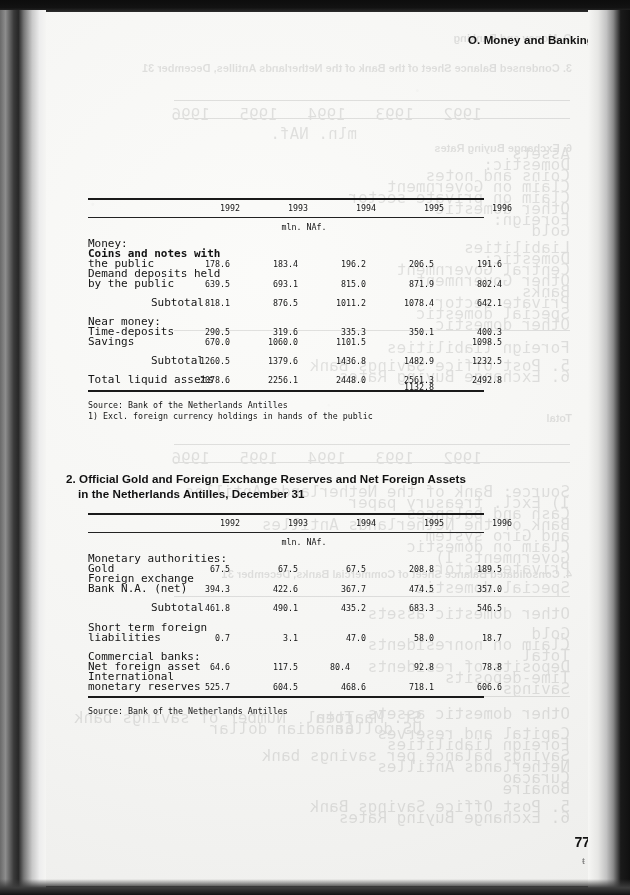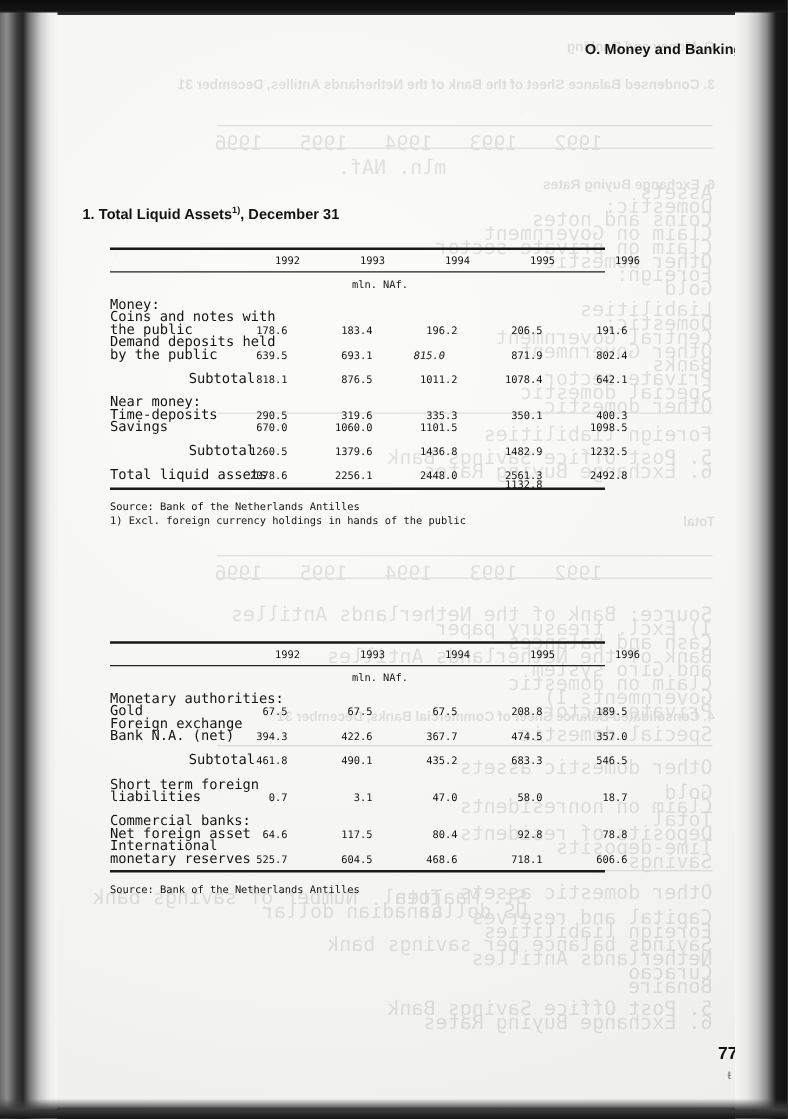--- a/index.html
+++ b/index.html
@@ -296,24 +296,20 @@
       <div class="bt" style="left:258px; top:696px;">Total</div>
       <div class="bt" style="left:326px; top:696px;">Number of savings bank</div>
       <div class="bt" style="left:190px; top:707px;">US dollar</div>
       <div class="bt" style="left:258px; top:707px;">Canadian dollar</div>
     </div>
 
     <div class="content">
 
       <div class="running-head">O. Money and Banking</div>
 
-      <div class="sec-title" style="left:44px; top:152px;">
-        <span>1.</span>
-        <span>Total Liquid Assets</span><sup>1)</sup><span>, December 31</span>
-      </div>
 
       <div class="tbl" style="left:66px; top:186px; width:396px;">
 
         <div class="rule thick" style="top:0px; width:396px;"></div>
 
         <div class="hdr-years" style="top:5px;">
           <span style="left:116px;">1992</span>
           <span style="left:184px;">1993</span>
           <span style="left:252px;">1994</span>
           <span style="left:320px;">1995</span>
@@ -322,39 +318,39 @@
 
         <div class="rule" style="top:19px; width:396px;"></div>
 
         <div class="units" style="top:24px;">
           <i>mln. NAf.</i>
         </div>
 
         <div class="row" style="top:41px;">
           <span class="lbl">Money:</span>
         </div>
-        <div class="row" style="top:51px;">
+        <div class="row" style="top:51px;font-weight:bold;">
           <span class="lbl">Coins and notes with</span>
         </div>
         <div class="row" style="top:61px;">
           <span class="lbl">the public</span>
           <span class="val" style="left:90px;">178.6</span>
           <span class="val" style="left:158px;">183.4</span>
           <span class="val" style="left:226px;">196.2</span>
           <span class="val" style="left:294px;">206.5</span>
           <span class="val" style="left:362px;">191.6</span>
         </div>
         <div class="row" style="top:71px;">
           <span class="lbl">Demand deposits held</span>
         </div>
         <div class="row" style="top:81px;">
           <span class="lbl">by the public</span>
           <span class="val" style="left:90px;">639.5</span>
           <span class="val" style="left:158px;">693.1</span>
-          <span class="val" style="left:216px;font-style:italic;">815.0</span>
+          <span class="val" style="left:226px;">815.0</span>
           <span class="val" style="left:294px;">871.9</span>
           <span class="val" style="left:362px;">802.4</span>
         </div>
 
         <div class="row" style="top:100px;">
           <span class="lbl sub">Subtotal</span>
           <span class="val" style="left:90px;">818.1</span>
           <span class="val" style="left:158px;">876.5</span>
           <span class="val" style="left:226px;">1011.2</span>
           <span class="val" style="left:294px;">1078.4</span>
@@ -398,20 +394,25 @@
           <span class="val" style="left:294px;">2561.3</span>
           <span class="val" style="left:362px;">2492.8</span>
         </div>
 
         <div class="rule thick" style="top:192px; width:396px;"></div>
 
         <div class="note" style="top:202px;">Source: Bank of the Netherlands Antilles</div>
         <div class="note" style="top:213px;">1) Excl. foreign currency holdings in hands of the public</div>
       </div>
 
+      <div class="sec-title" style="left:44px; top:459px;">
+        <span>2.</span>
+        <span>Official Gold and Foreign Exchange Reserves and Net Foreign Assets</span>
+        <span class="l2">in the Netherlands Antilles, December 31</span>
+      </div>
 
       <div class="tbl" style="left:66px; top:501px; width:396px;">
 
         <div class="rule thick" style="top:0px; width:396px;"></div>
 
         <div class="hdr-years" style="top:5px;">
           <span style="left:116px;">1992</span>
           <span style="left:184px;">1993</span>
           <span style="left:252px;">1994</span>
           <span style="left:320px;">1995</span>
@@ -468,21 +469,21 @@
           <span class="val" style="left:362px;">18.7</span>
         </div>
 
         <div class="row" style="top:139px;">
           <span class="lbl">Commercial banks:</span>
         </div>
         <div class="row" style="top:149px;">
           <span class="lbl">Net foreign asset</span>
           <span class="val" style="left:90px;">64.6</span>
           <span class="val" style="left:158px;">117.5</span>
-          <span class="val" style="left:226px;">80.4</span>
+          <span class="val" style="left:226px;text-align:center;">80.4</span>
           <span class="val" style="left:294px;">92.8</span>
           <span class="val" style="left:362px;">78.8</span>
         </div>
         <div class="row" style="top:159px;">
           <span class="lbl">International</span>
         </div>
         <div class="row" style="top:169px;">
           <span class="lbl">monetary reserves</span>
           <span class="val" style="left:90px;">525.7</span>
           <span class="val" style="left:158px;">604.5</span>

